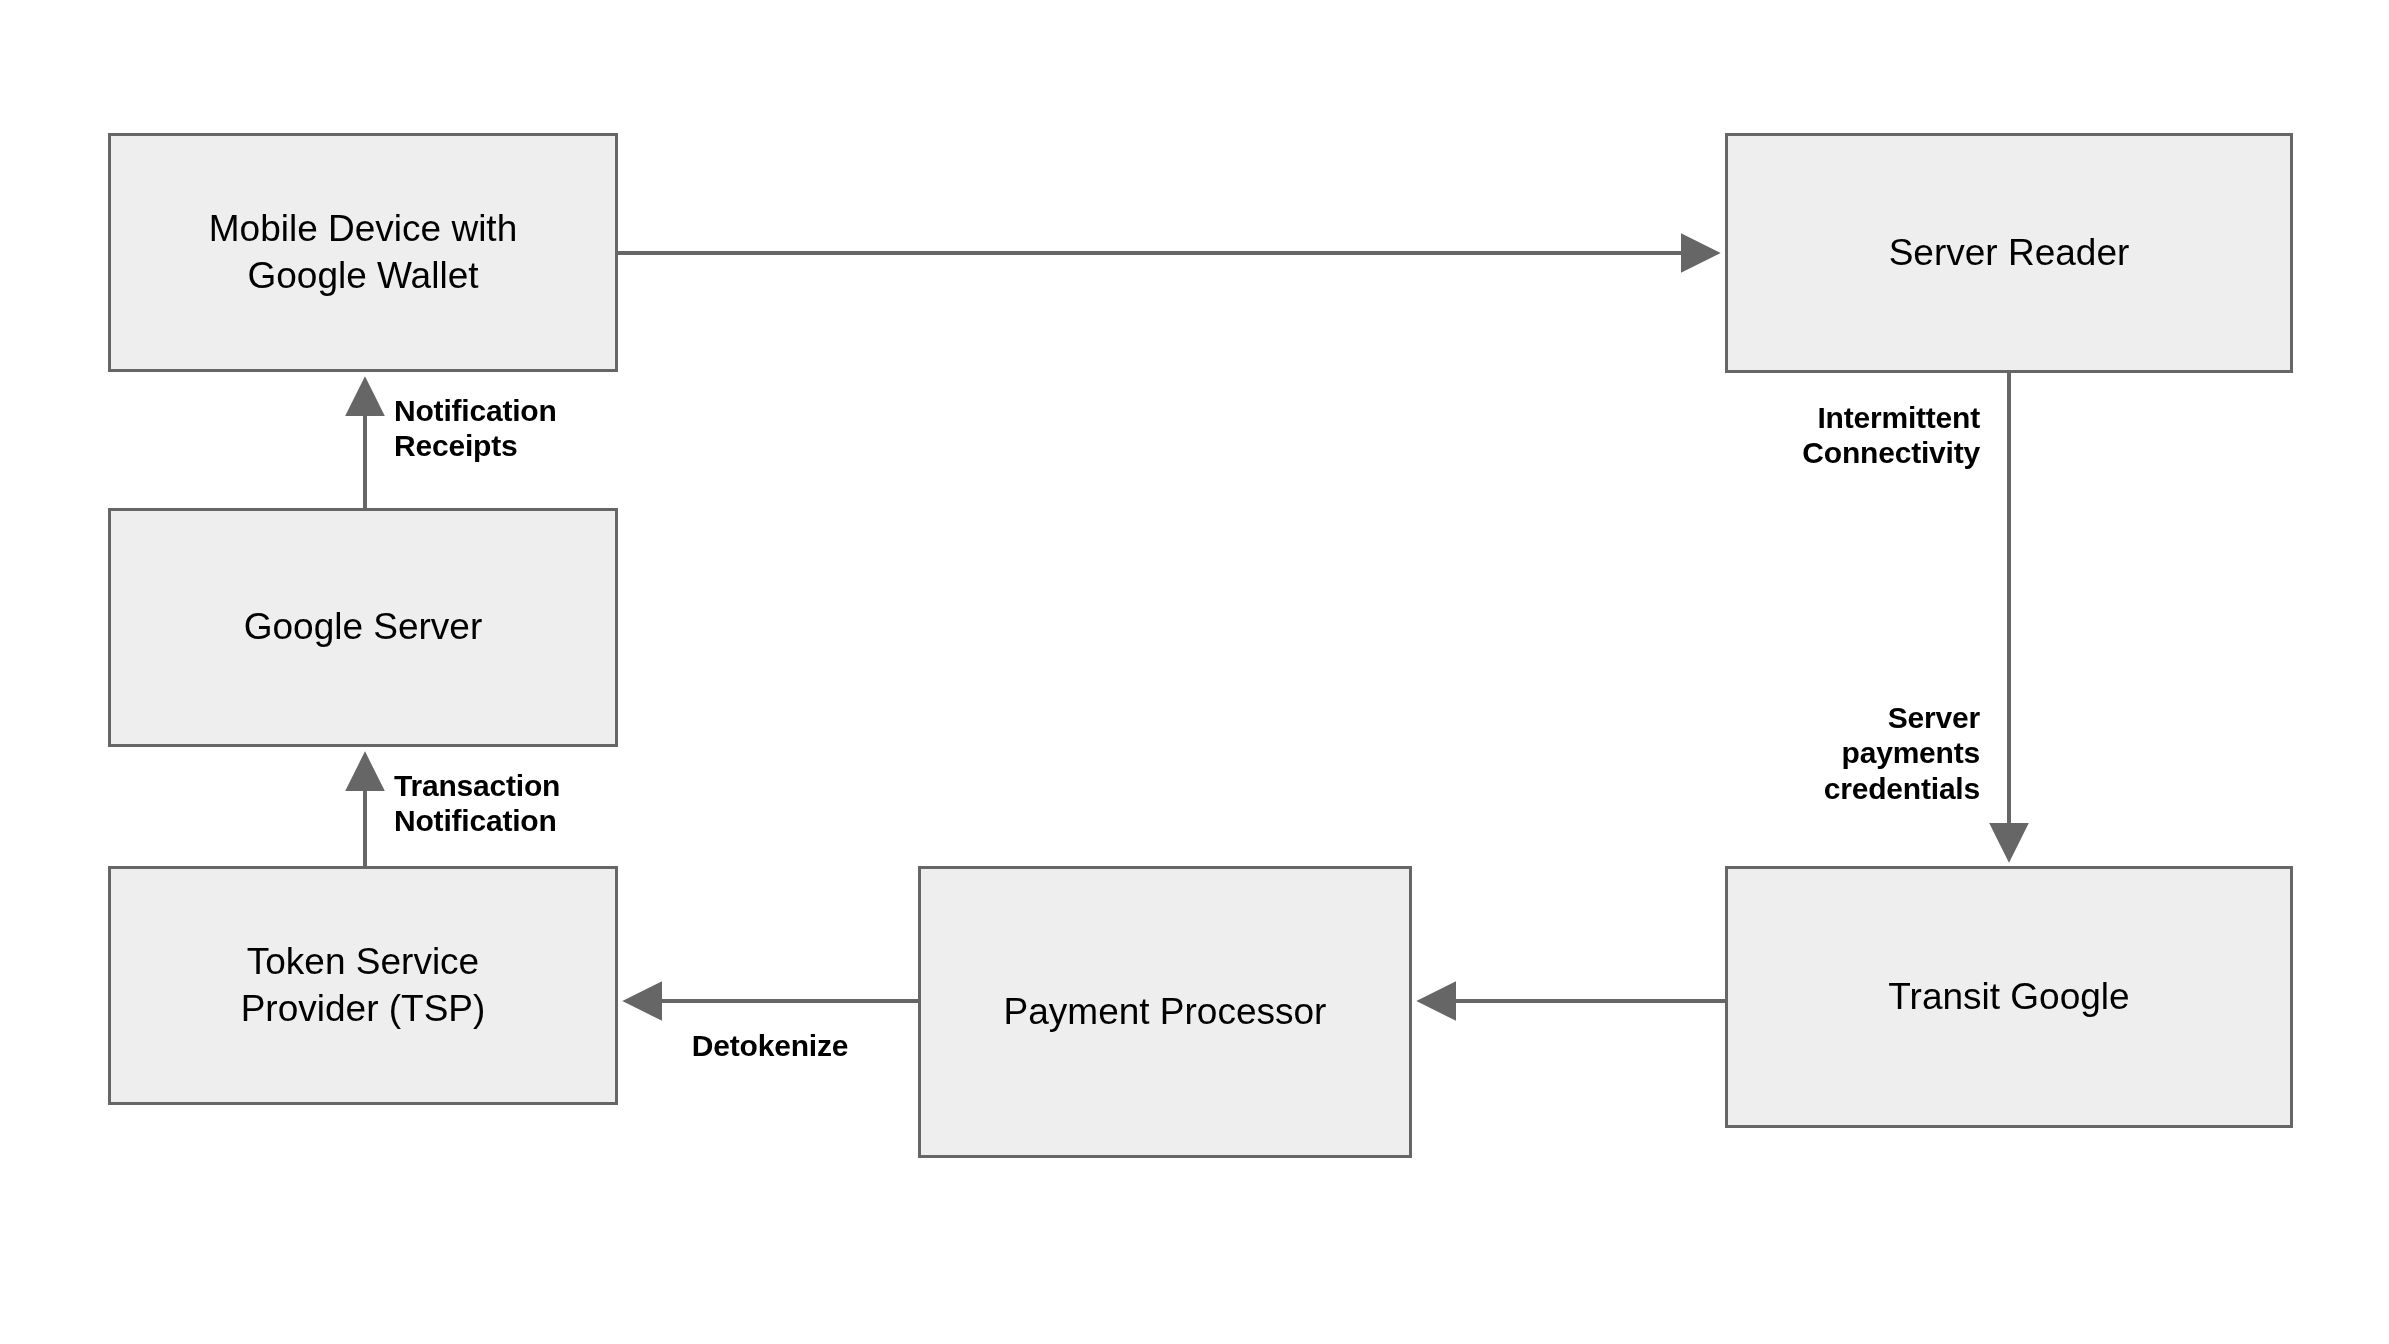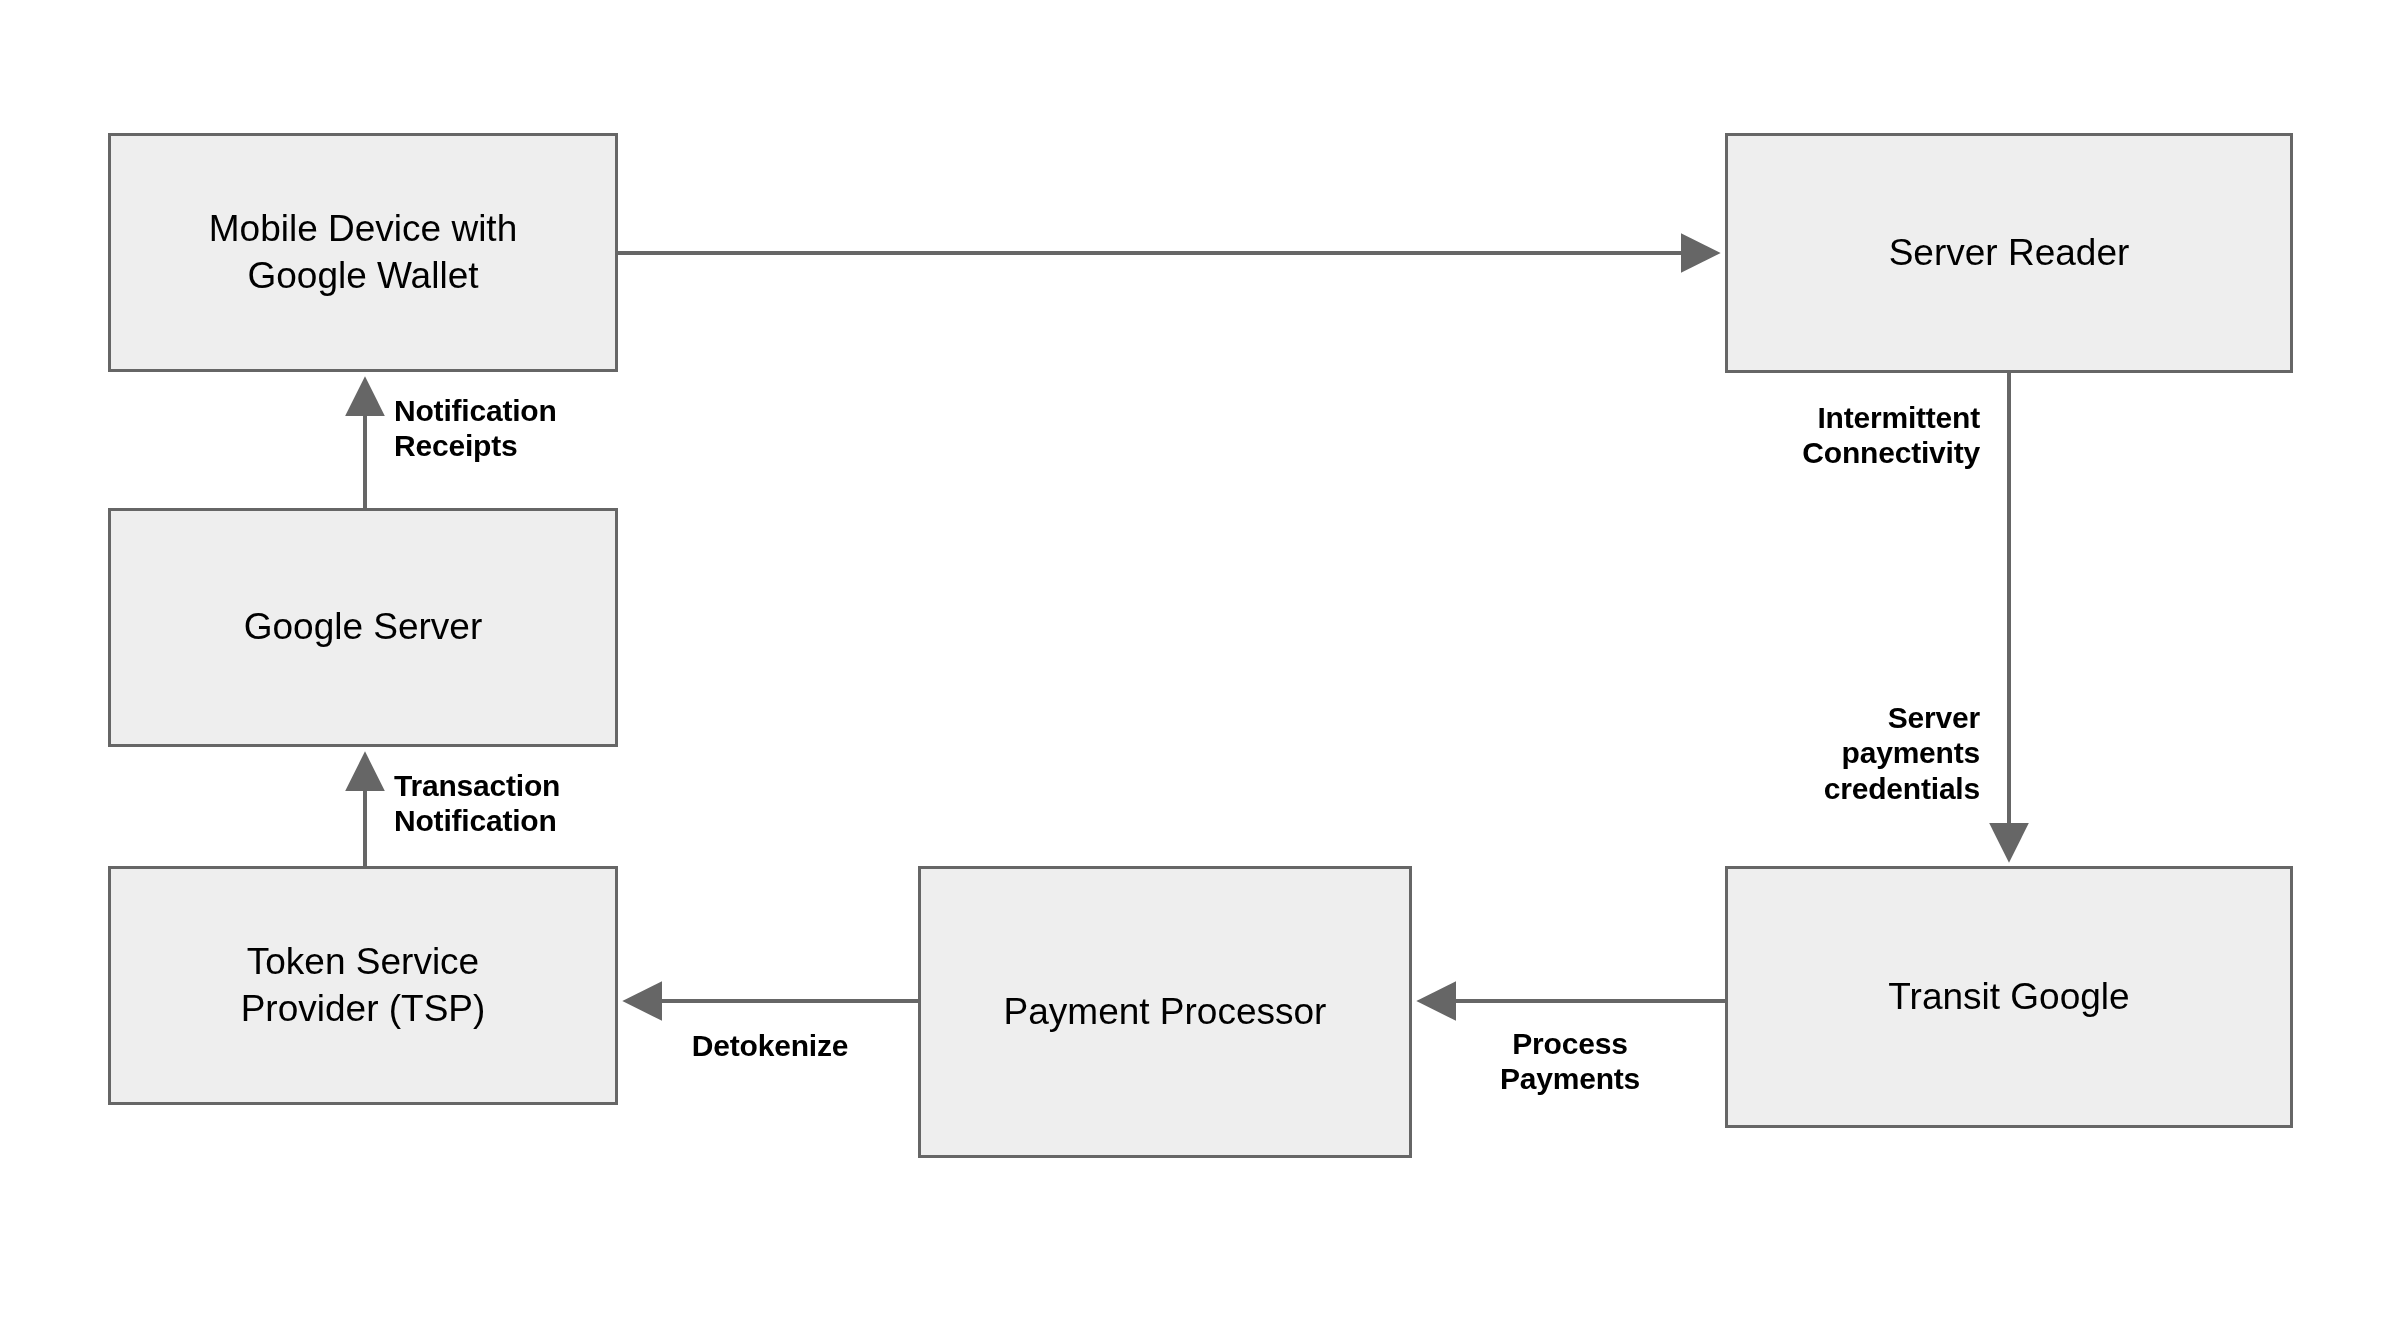--- a/index.html
+++ b/index.html
@@ -110,22 +110,20 @@
   </div>
 
 
   <div class="edge-label lbl-right" id="label-intermittent-connectivity" style="left: 1670px; top: 400px; width: 310px; color: rgb(0, 0, 0);">Intermittent
 Connectivity</div>
 
   <div class="edge-label lbl-right" id="label-batched-payments-credentials" style="left: 1670px; top: 700px; width: 310px; color: rgb(0, 0, 0);">Server
 payments
 credentials</div>
 
-  <div class="edge-label lbl-center" id="label-process-payments" style="left: 1440px; top: 1026px; width: 260px; color: rgb(0, 0, 0);">Process
-Payments</div>
 
   <div class="edge-label lbl-center" id="label-detokenize" style="left: 640px; top: 1028px; width: 260px; color: rgb(0, 0, 0);">Detokenize</div>
 
   <div class="edge-label lbl-left" id="label-transaction-notification" style="left: 394px; top: 768px; width: 300px; color: rgb(0, 0, 0);">Transaction
 Notification</div>
 
   <div class="edge-label lbl-left" id="label-notification-receipts" style="left: 394px; top: 393px; width: 300px; color: rgb(0, 0, 0);">Notification
 Receipts</div>
 
 </div>

